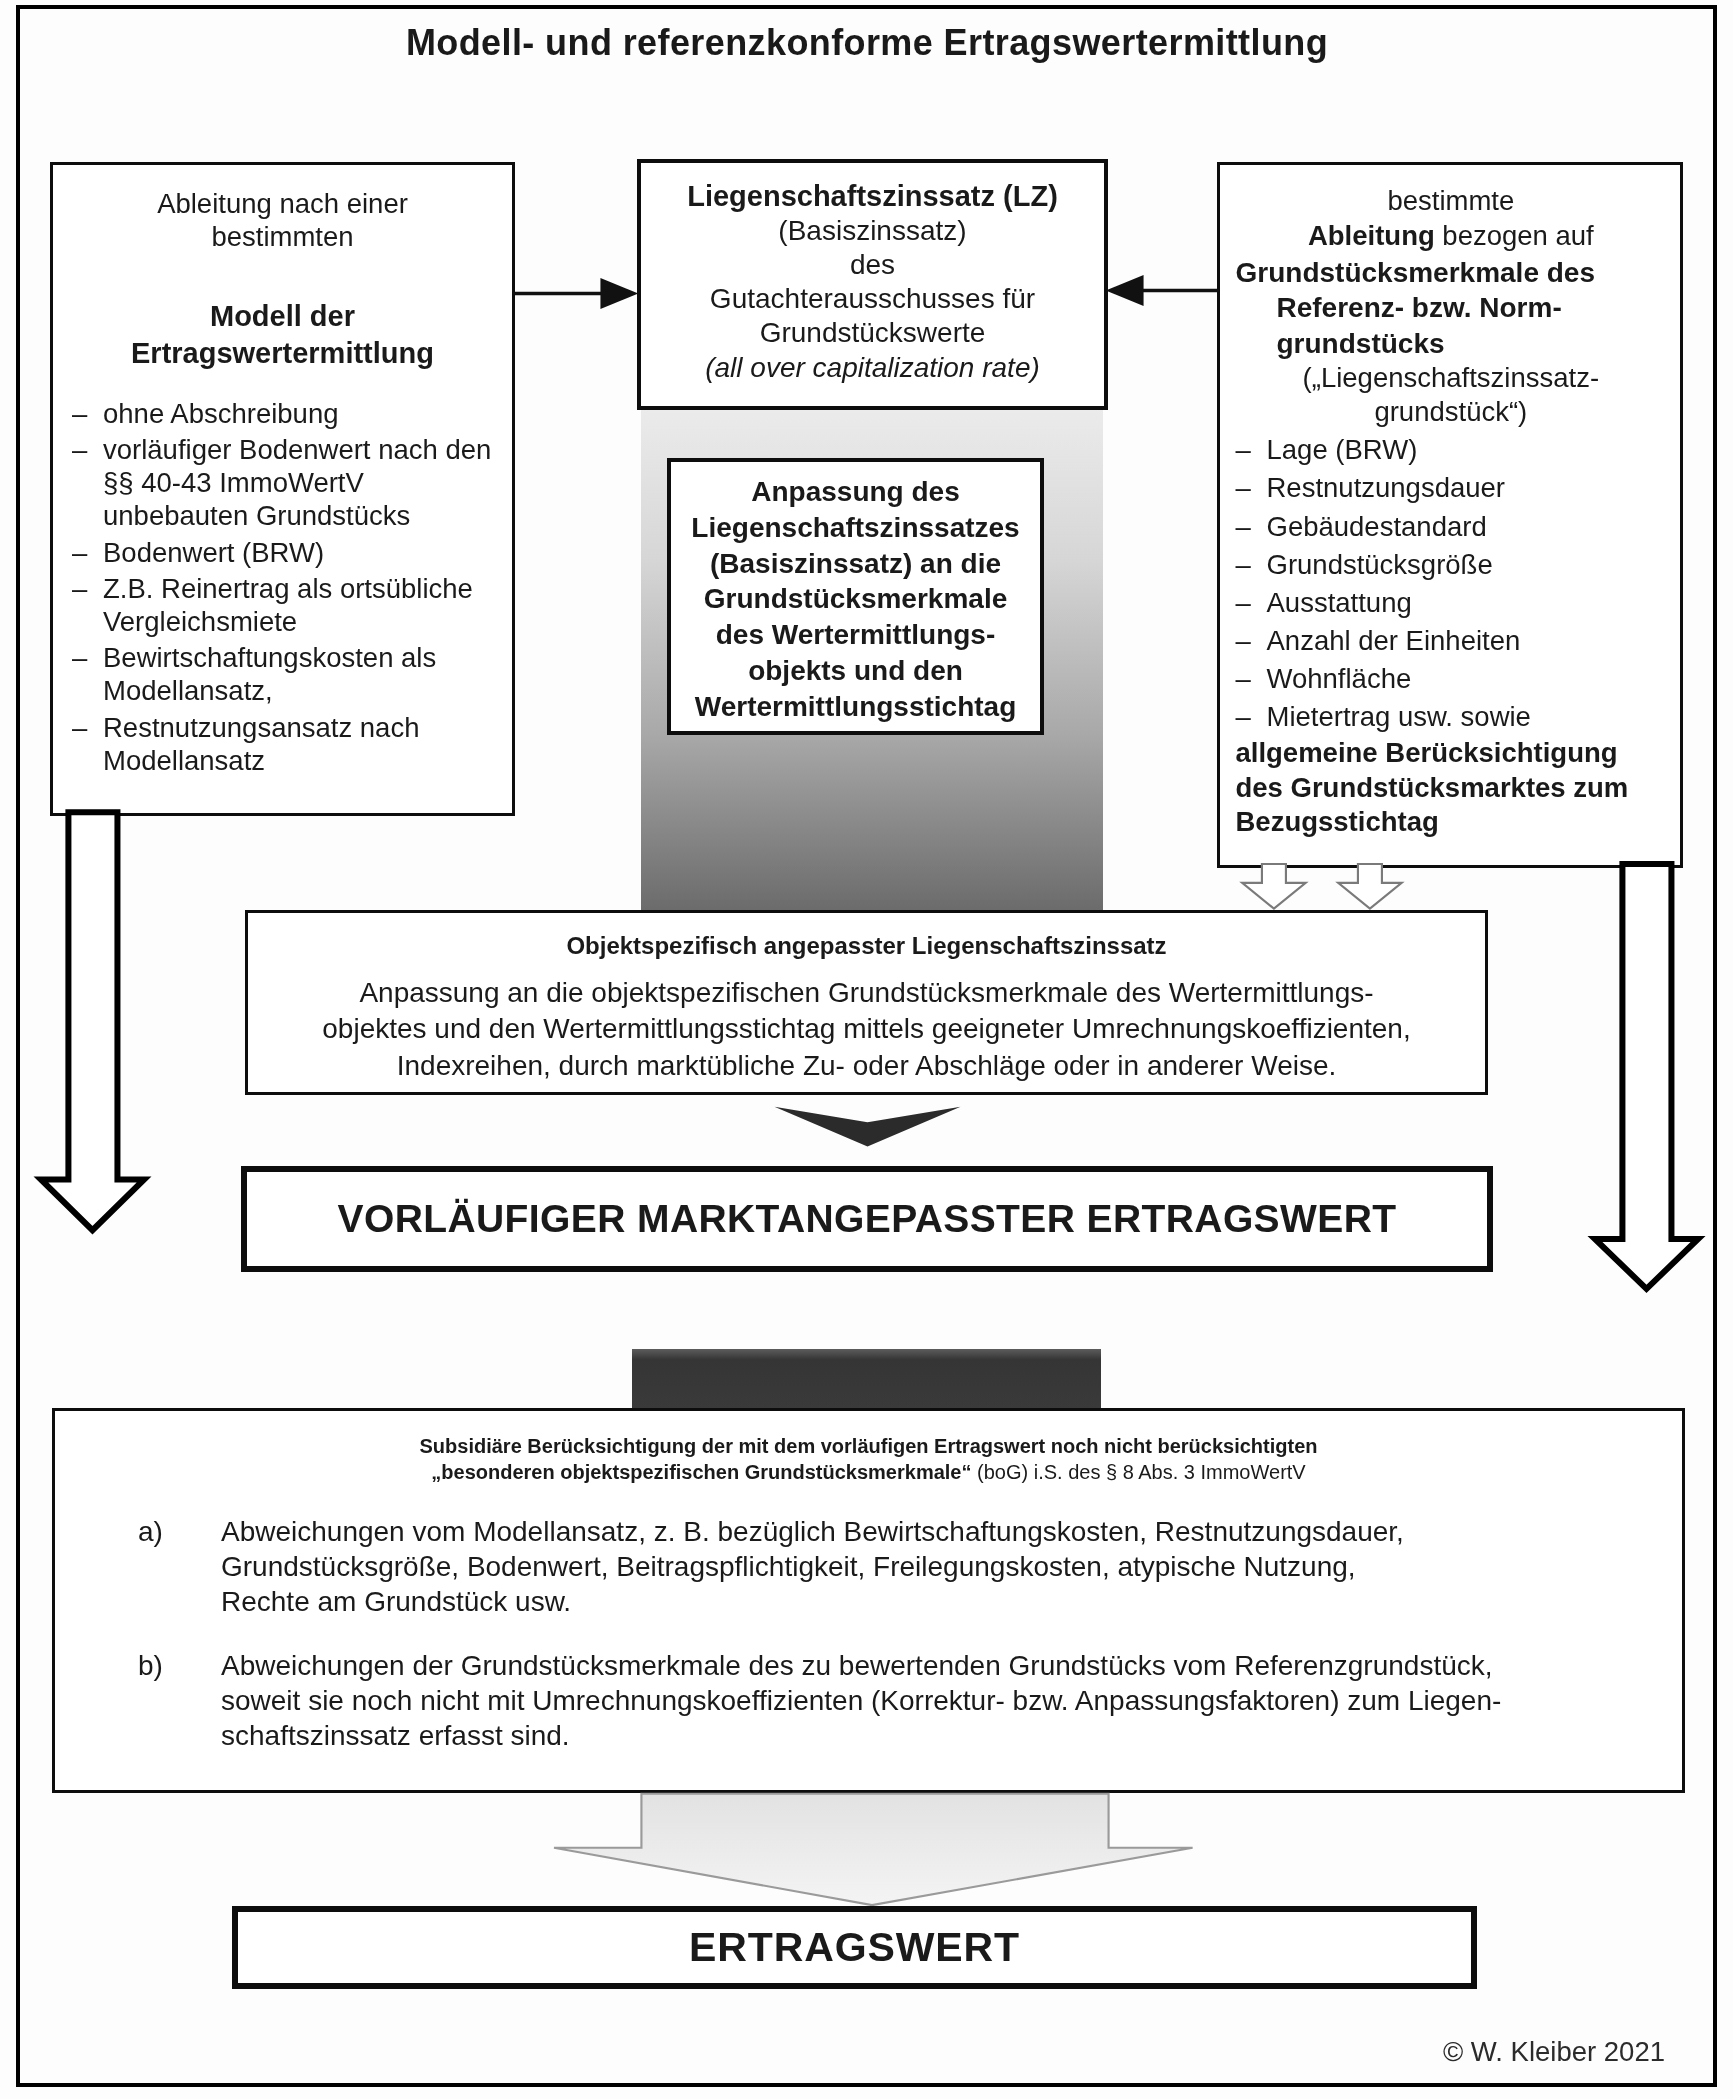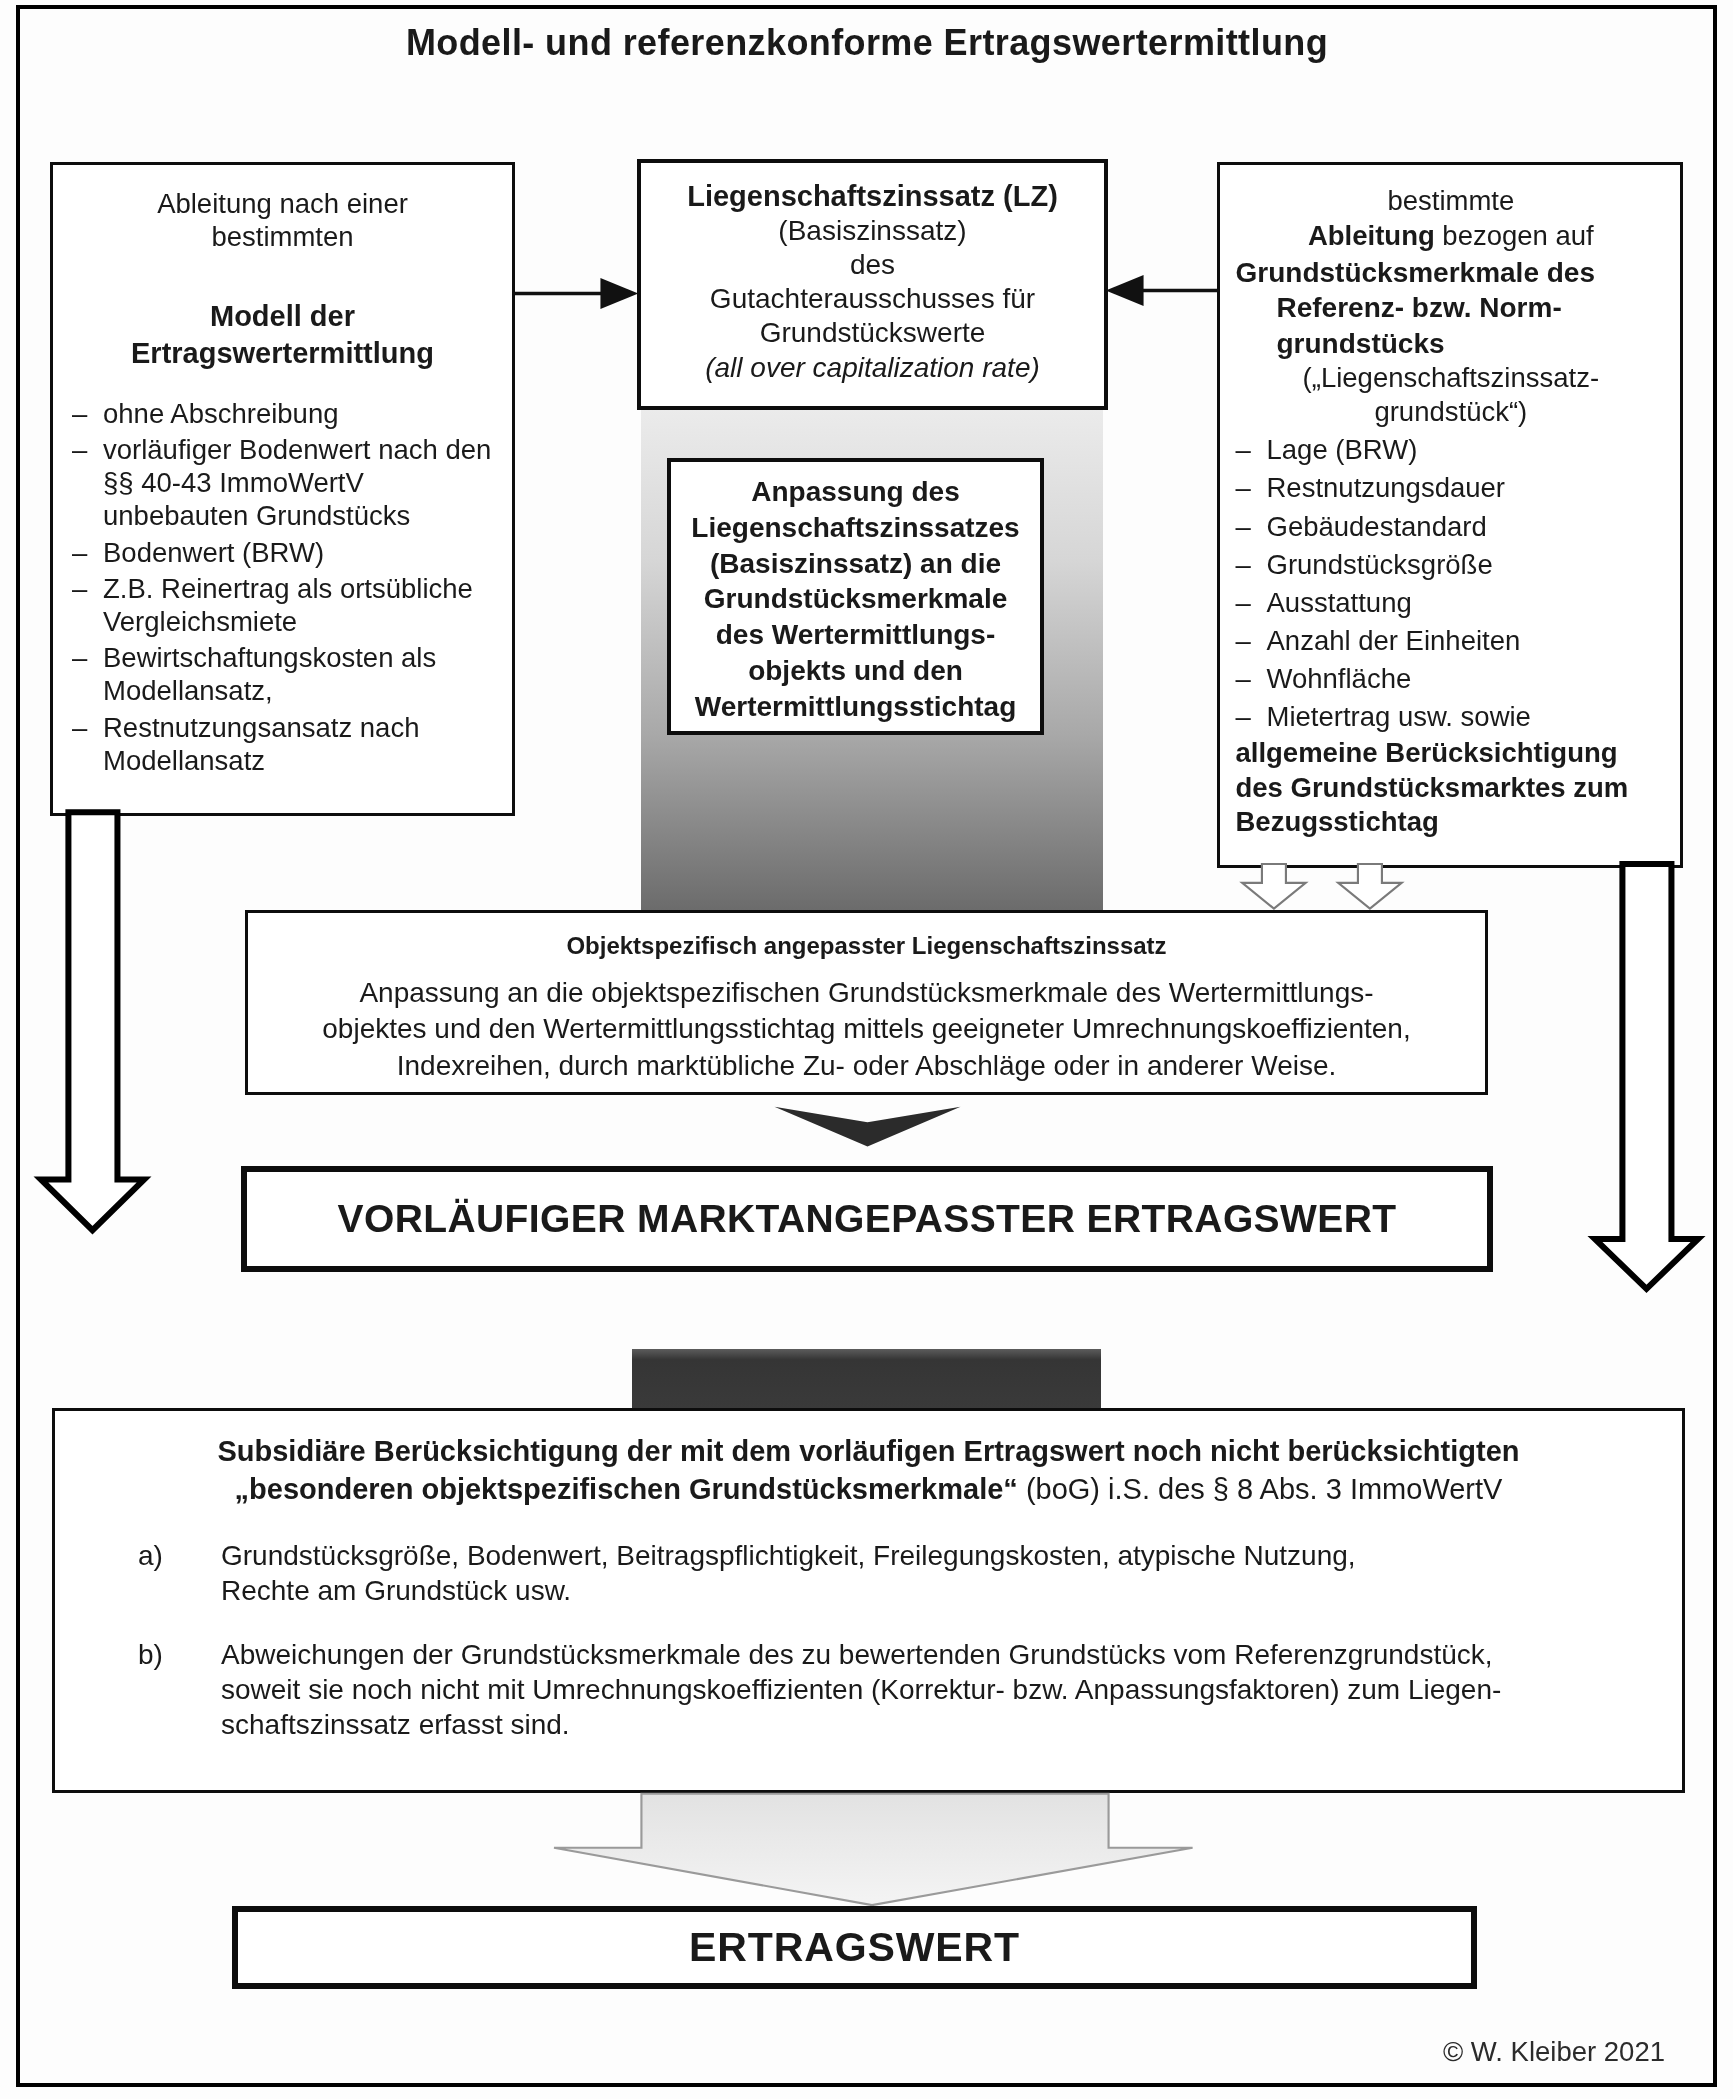--- a/index.html
+++ b/index.html
@@ -39,21 +39,21 @@
 
   
   #objekt-box{left:245px;top:910px;width:1243px;height:185px;padding-top:17px;text-align:center;
               font-size:28px;line-height:1.3;}
   #objekt-box .t{font-size:24px;font-weight:bold;margin-bottom:13.8px;}
   #vorl-box{left:241px;top:1166px;width:1252px;height:106px;display:flex;align-items:center;justify-content:center;
             font-size:39px;font-weight:bold;letter-spacing:0.4px;}
   #dark-band{left:632px;top:1349px;width:469px;height:60px;
              background:linear-gradient(to bottom,#5c5c5c 0%,#353535 18%,#3a3a3a 100%);}
   #subsid-box{left:52px;top:1408px;width:1633px;height:385px;padding-top:22.4px;font-size:28px;line-height:1.25;}
-  #subsid-box .head{text-align:center;font-weight:bold;font-size:29px;line-height:1.3;}
+  #subsid-box .head{text-align:center;font-weight:bold;font-size:20px;line-height:1.3;}
   #subsid-box .head .reg{font-weight:normal;}
   .sub-item{display:flex;margin-top:29px;padding-left:83px;}
   .sub-item .lbl{width:83px;flex:none;}
   #ertrag-box{left:232px;top:1906px;width:1245px;height:83px;display:flex;align-items:center;justify-content:center;
               font-size:41px;font-weight:bold;letter-spacing:0.9px;}
   #copyright{left:0;top:2036px;width:1665px;text-align:right;font-size:27.5px;color:#2b2b2b;}
   svg{display:block;overflow:visible;}
 </style>
 </head>
 <body>
@@ -203,20 +203,21 @@
   <div class="abs" id="dark-band"></div>
 
   <div class="abs box" id="subsid-box">
     <div class="head">
       <div>Subsidiäre Berücksichtigung der mit dem vorläufigen Ertragswert noch nicht berücksichtigten</div>
       <div><span>„besonderen objektspezifischen Grundstücksmerkmale“</span><span class="reg"> (boG) i.S. des § 8 Abs. 3 ImmoWertV</span></div>
     </div>
     <div class="sub-item">
       <span class="lbl">a)</span>
       <span>
+        <div>Abweichungen vom Modellansatz, z. B. bezüglich Bewirtschaftungskosten, Restnutzungsdauer,</div>
         <div>Grundstücksgröße, Bodenwert, Beitragspflichtigkeit, Freilegungskosten, atypische Nutzung,</div>
         <div>Rechte am Grundstück usw.</div>
       </span>
     </div>
     <div class="sub-item">
       <span class="lbl">b)</span>
       <span>
         <div>Abweichungen der Grundstücksmerkmale des zu bewertenden Grundstücks vom Referenzgrundstück,</div>
         <div>soweit sie noch nicht mit Umrechnungskoeffizienten (Korrektur- bzw. Anpassungsfaktoren) zum Liegen-</div>
         <div>schaftszinssatz erfasst sind.</div>

